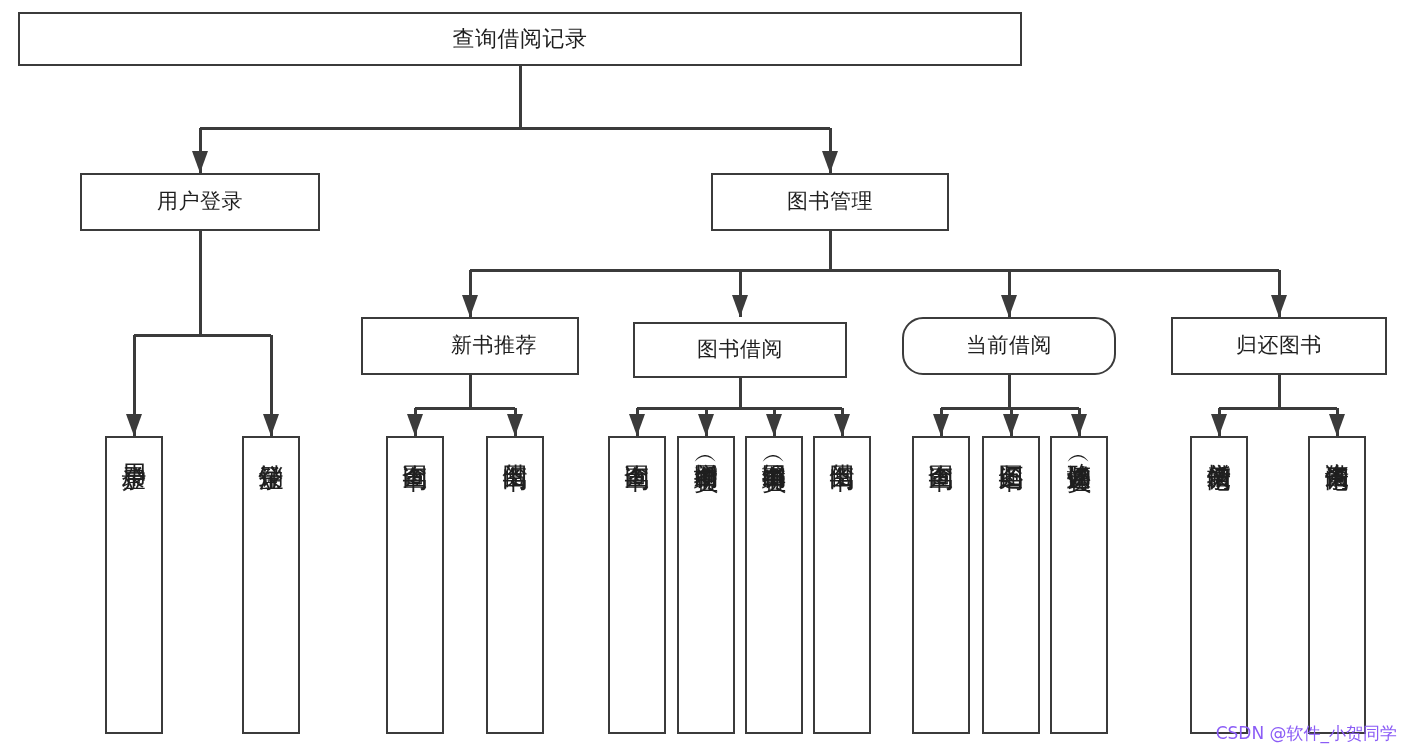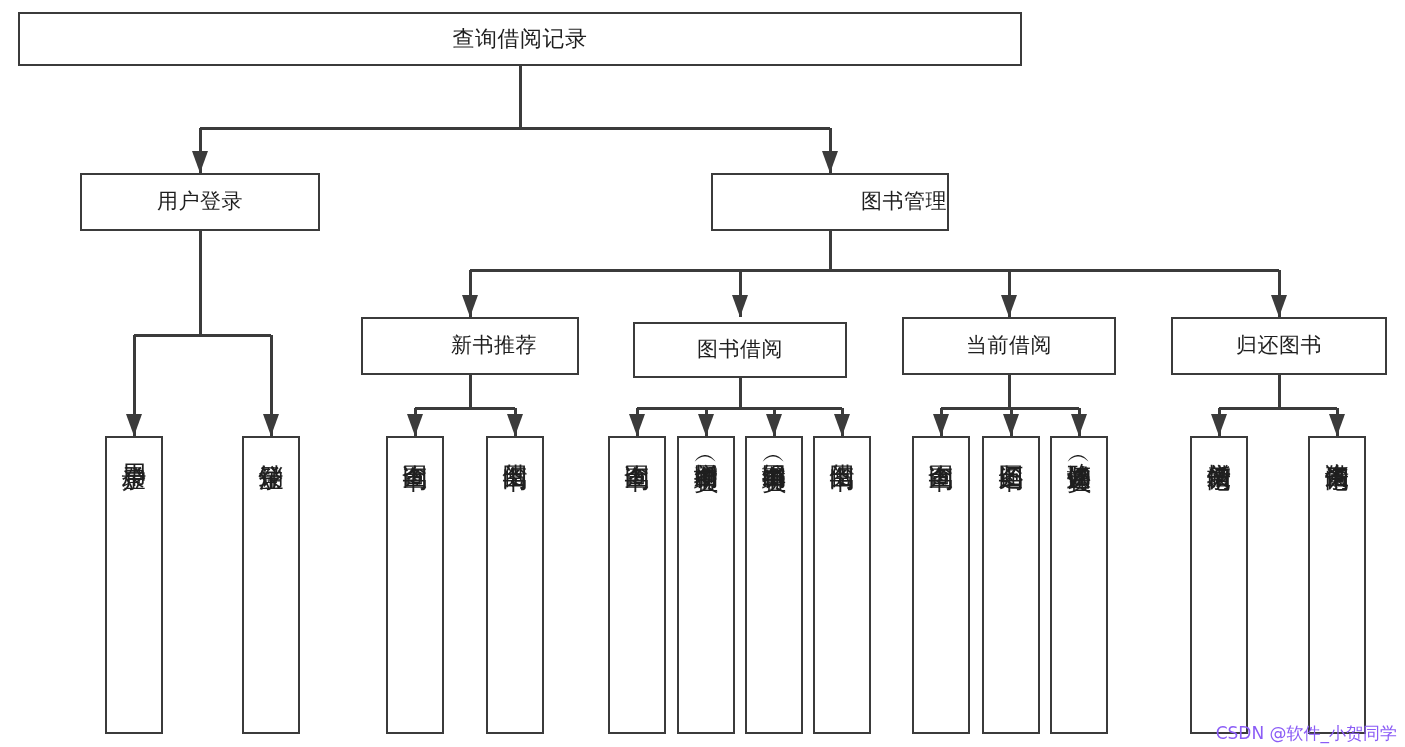--- a/index.html
+++ b/index.html
@@ -137,30 +137,30 @@
       <path d="M 1329 414 L 1345 414 L 1337 436 Z" fill="#3b3b3b"></path>
     </svg>
 
   <div id="node-layer">
       <div class="node horiz level0" style="left: 18px; top: 12px; width: 1004px; height: 54px;">
         <span class="label">查询借阅记录</span>
       </div>
       <div class="node horiz level1" style="left: 80px; top: 173px; width: 240px; height: 58px;">
         <span class="label">用户登录</span>
       </div>
-      <div class="node horiz level1" style="left: 711px; top: 173px; width: 238px; height: 58px; justify-content: flex-end;">
+      <div class="node horiz level1" style="left: 711px; top: 173px; width: 238px; height: 58px;">
         <span class="label">图书管理</span>
       </div>
       <div class="node horiz level2" style="left: 361px; top: 317px; width: 218px; height: 58px; padding-left: 48px;">
         <span class="label">新书推荐</span>
       </div>
       <div class="node horiz level2" style="left: 633px; top: 322px; width: 214px; height: 56px;">
         <span class="label">图书借阅</span>
       </div>
-      <div class="node horiz level2" style="left: 902px; top: 317px; width: 214px; height: 58px;">
+      <div class="node horiz level2" style="left: 902px; top: 317px; width: 214px; height: 58px; border-radius: 21px;">
         <span class="label">当前借阅</span>
       </div>
       <div class="node horiz level2" style="left: 1171px; top: 317px; width: 216px; height: 58px;">
         <span class="label">归还图书</span>
       </div>
       <div class="node vert level3" style="left: 105px; top: 436px; width: 58px; height: 298px;">
         <span class="label">用户登录</span>
       </div>
       <div class="node vert level3" style="left: 242px; top: 436px; width: 58px; height: 298px;">
         <span class="label">注销登录</span>

